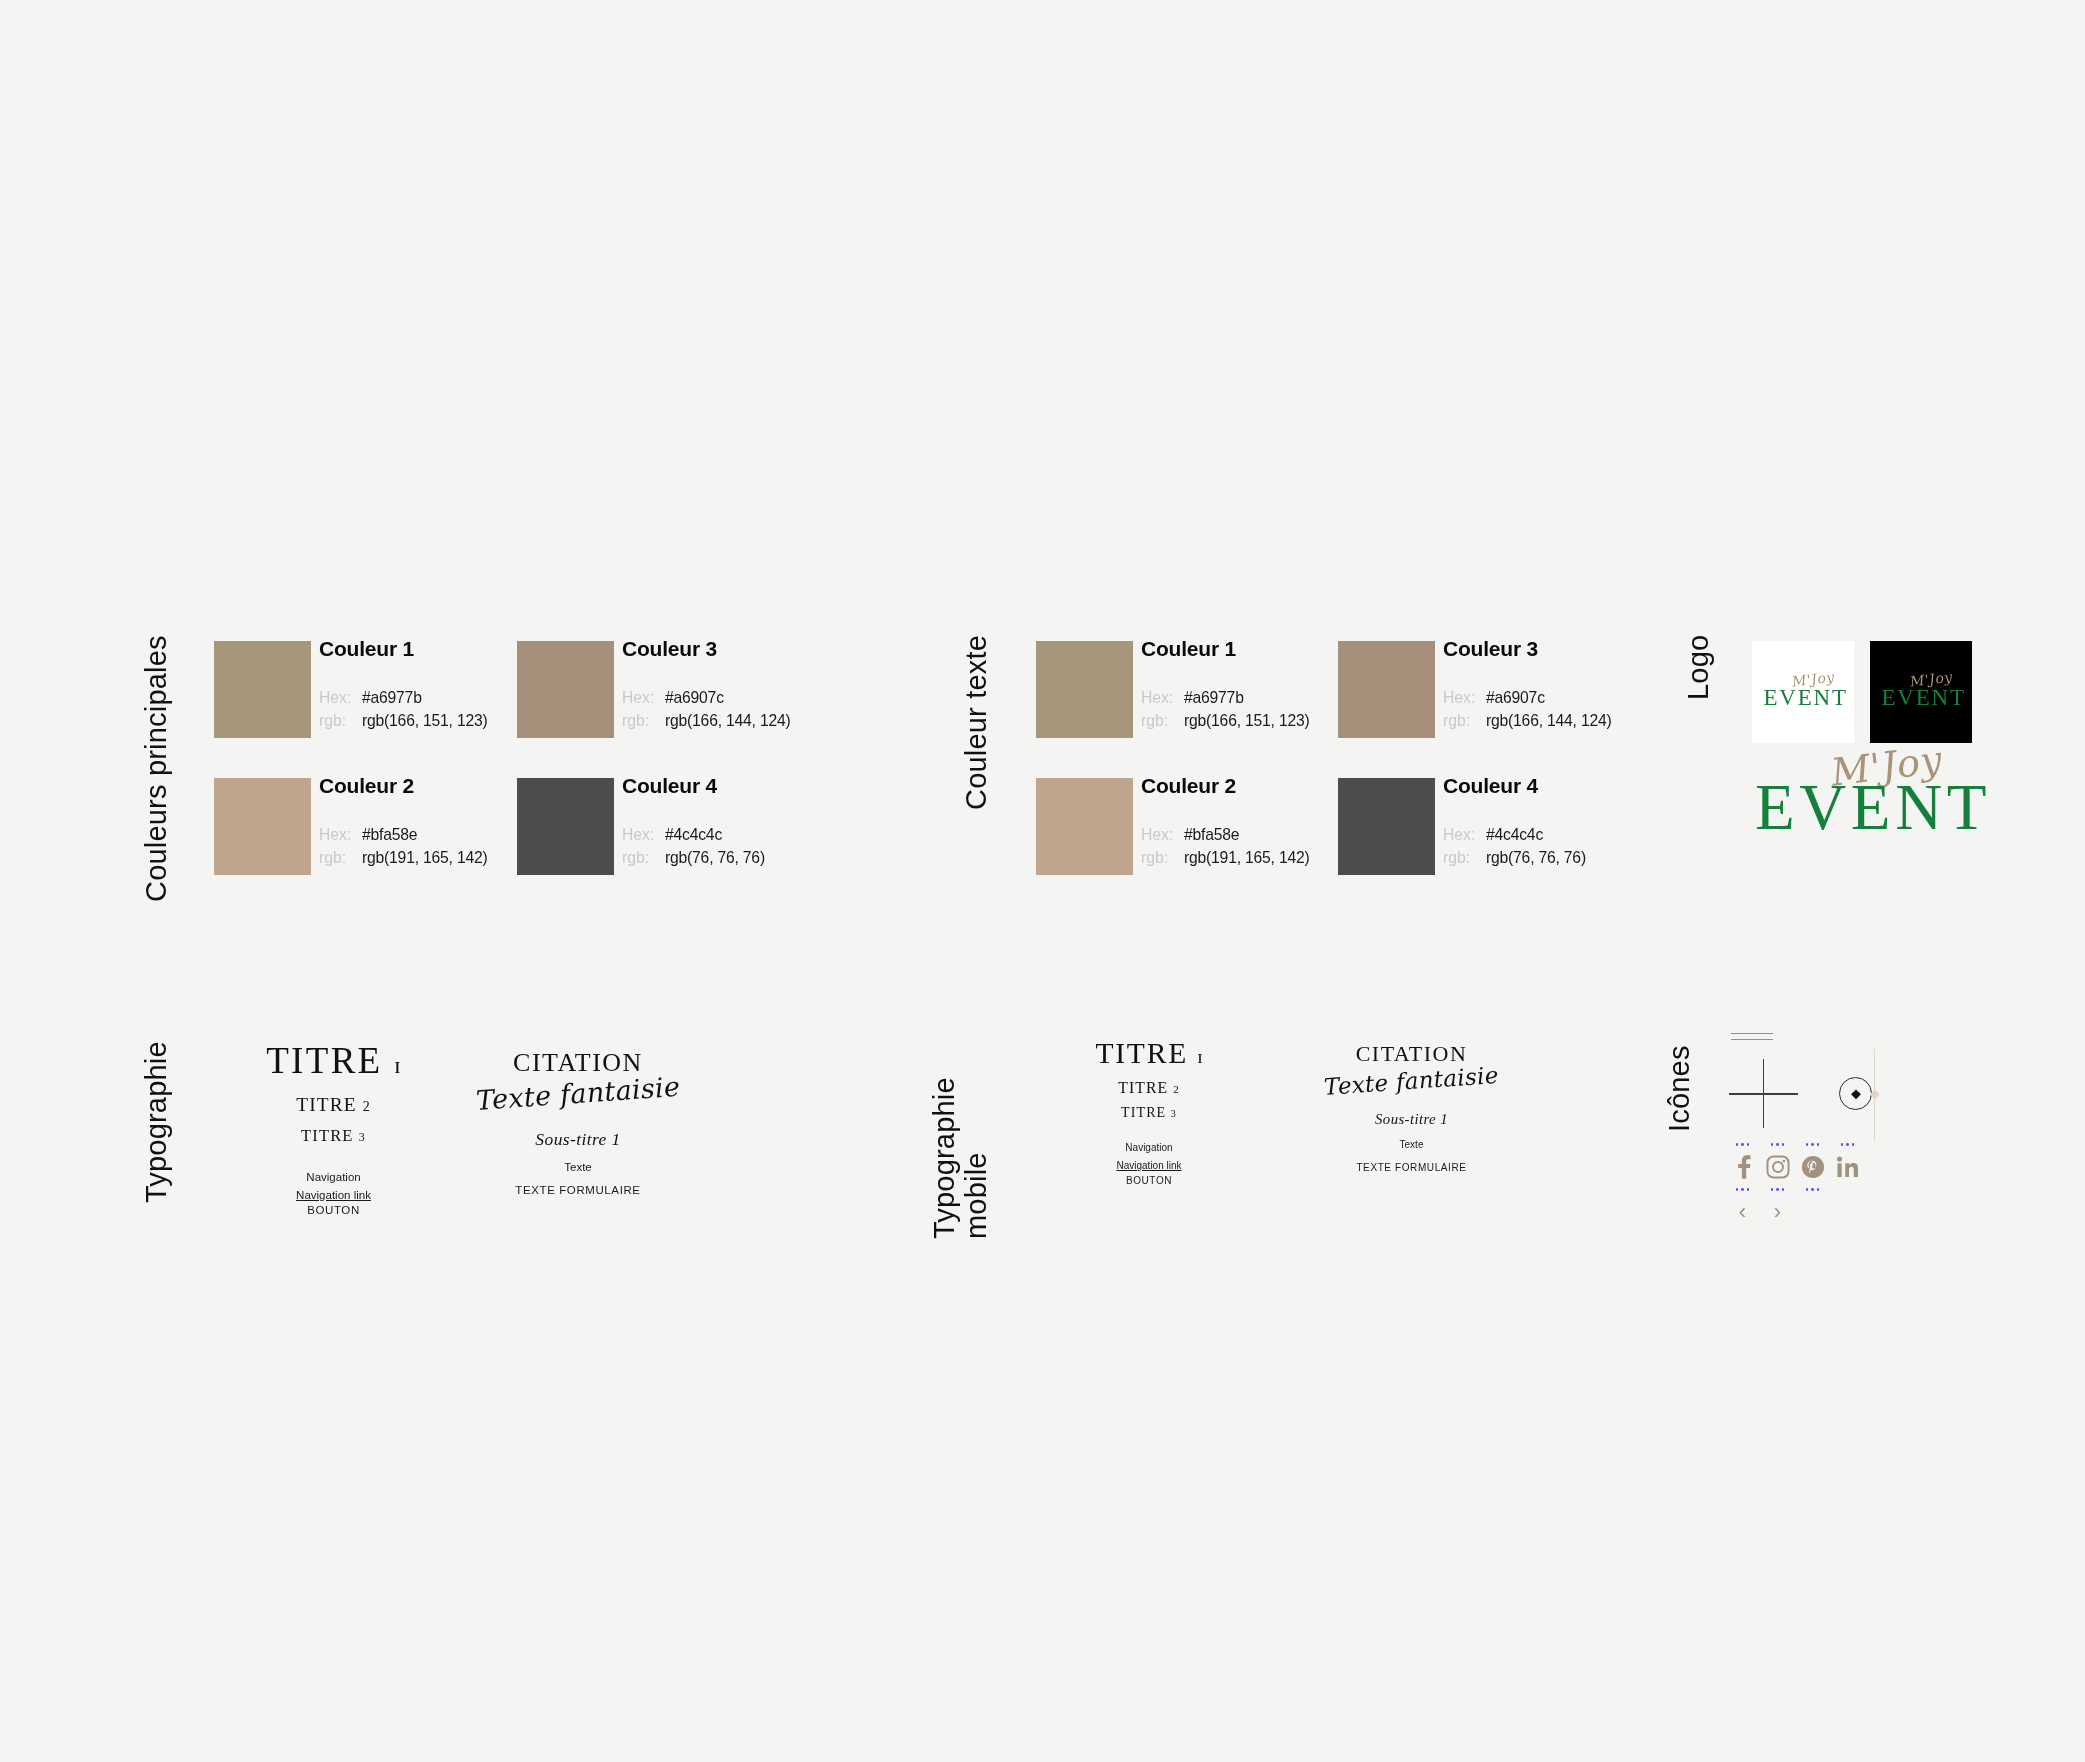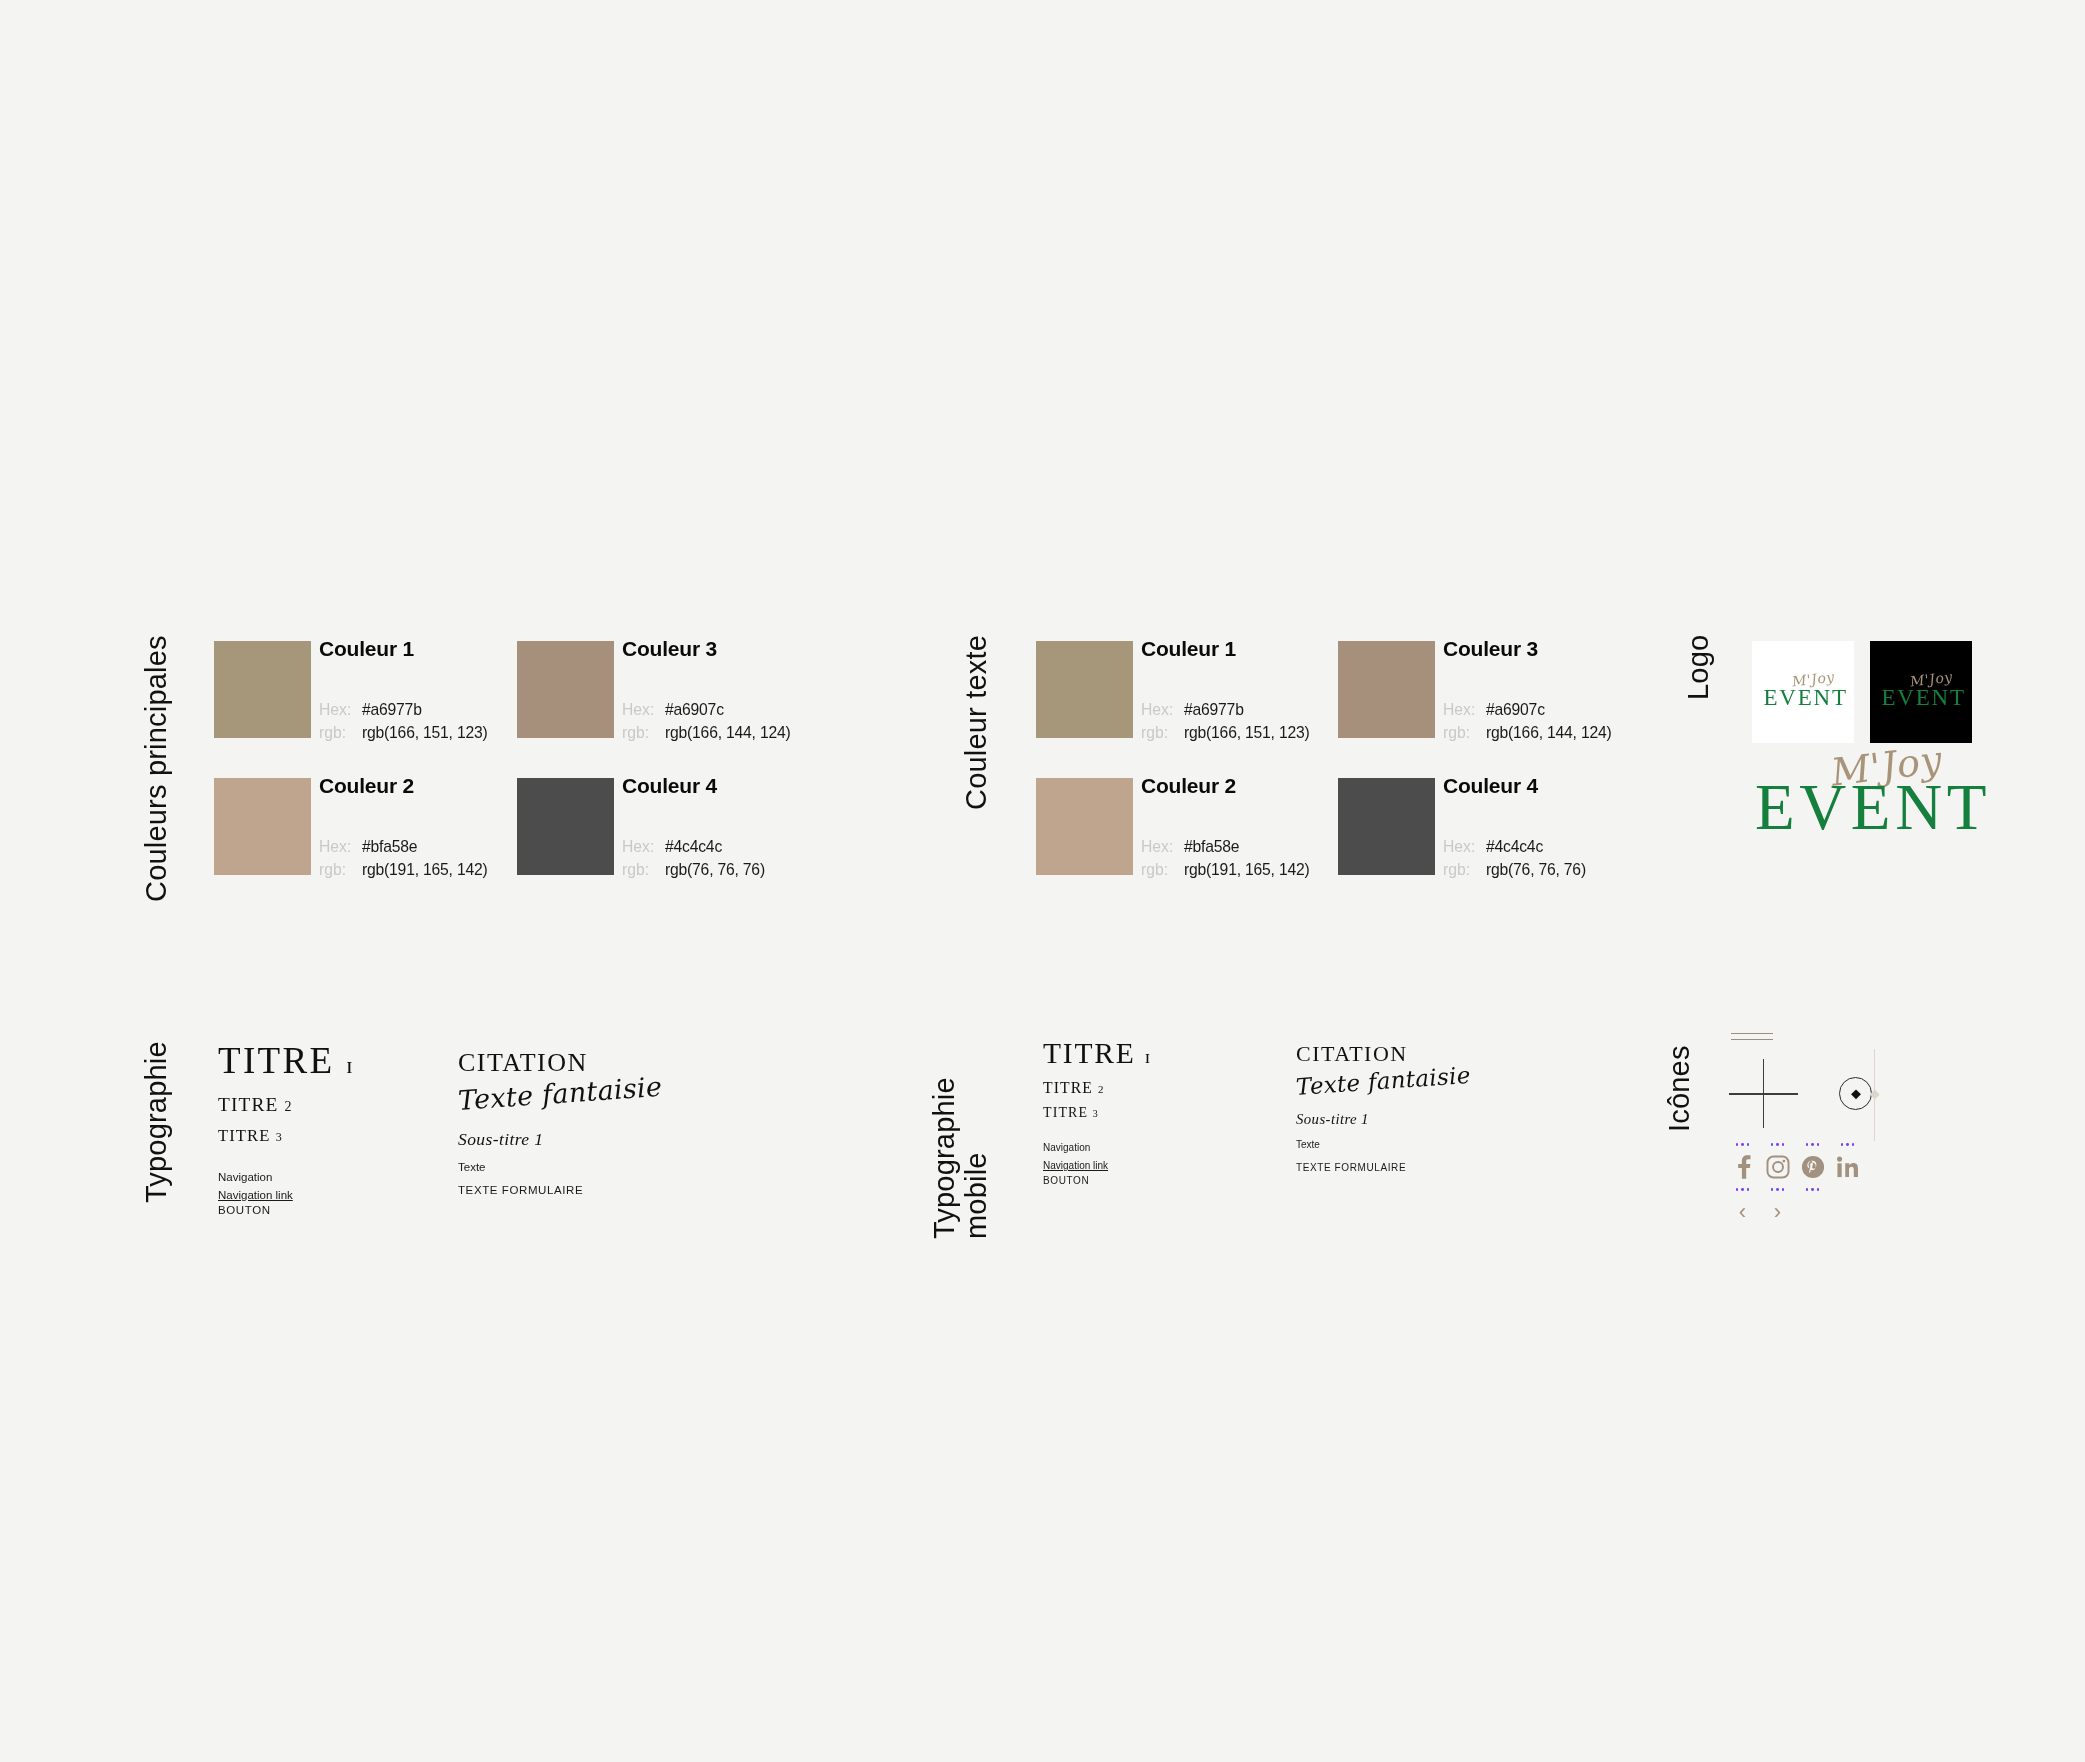--- a/index.html
+++ b/index.html
@@ -45,21 +45,21 @@
   }
   .swatch-body { position: absolute; left: 105px; top: -3.7px; width: 295px; }
   .swatch-name {
     font-family: "Liberation Sans", sans-serif;
     font-size: 21px;
     font-weight: 700;
     color: #0a0a0a;
     letter-spacing: -0.2px;
     white-space: nowrap;
   }
-  .swatch-rows { margin-top: 37px; }
+  .swatch-rows { margin-top: 25px; }
   .swatch-row {
     display: flex;
     align-items: baseline;
     font-size: 15.7px;
     line-height: 23px;
     white-space: nowrap;
   }
   .swatch-key {
     color: #c9c9c9;
     width: 43px;
@@ -112,21 +112,21 @@
   .logo-tile .logo-script { font-size: 14px; left: 28px; top: 0px; }
   .logo-tile .logo-word { font-size: 23px; letter-spacing: 1.8px; position: absolute; left: 0; top: 14px; }
 
   
   .logo-big { position: absolute; }
   .logo-big .logo-mark { width: 231px; height: 88px; }
   .logo-big .logo-script { font-size: 38px; left: 76px; top: -1.8px; }
   .logo-big .logo-word { font-size: 65px; letter-spacing: 4.6px; position: absolute; left: 0; top: 26px; }
 
   
-  .type-panel { position: absolute; }
+  .type-panel { position: absolute; text-align: center; }
   .serif {
     font-family: "Liberation Serif", "DejaVu Serif", serif;
     color: #111111;
     font-weight: 400;
   }
   .t1 { font-size: 37px; letter-spacing: 2.3px; line-height: 1.08; white-space: nowrap; }
   .t1 .num { font-size: 24px; letter-spacing: 0; }
   .t2 { font-size: 19.4px; letter-spacing: 1.1px; margin-top: 13px; white-space: nowrap; }
   .t2 .num { font-size: 14px; }
   .t3 { font-size: 16.6px; letter-spacing: 1.1px; margin-top: 10px; white-space: nowrap; }

